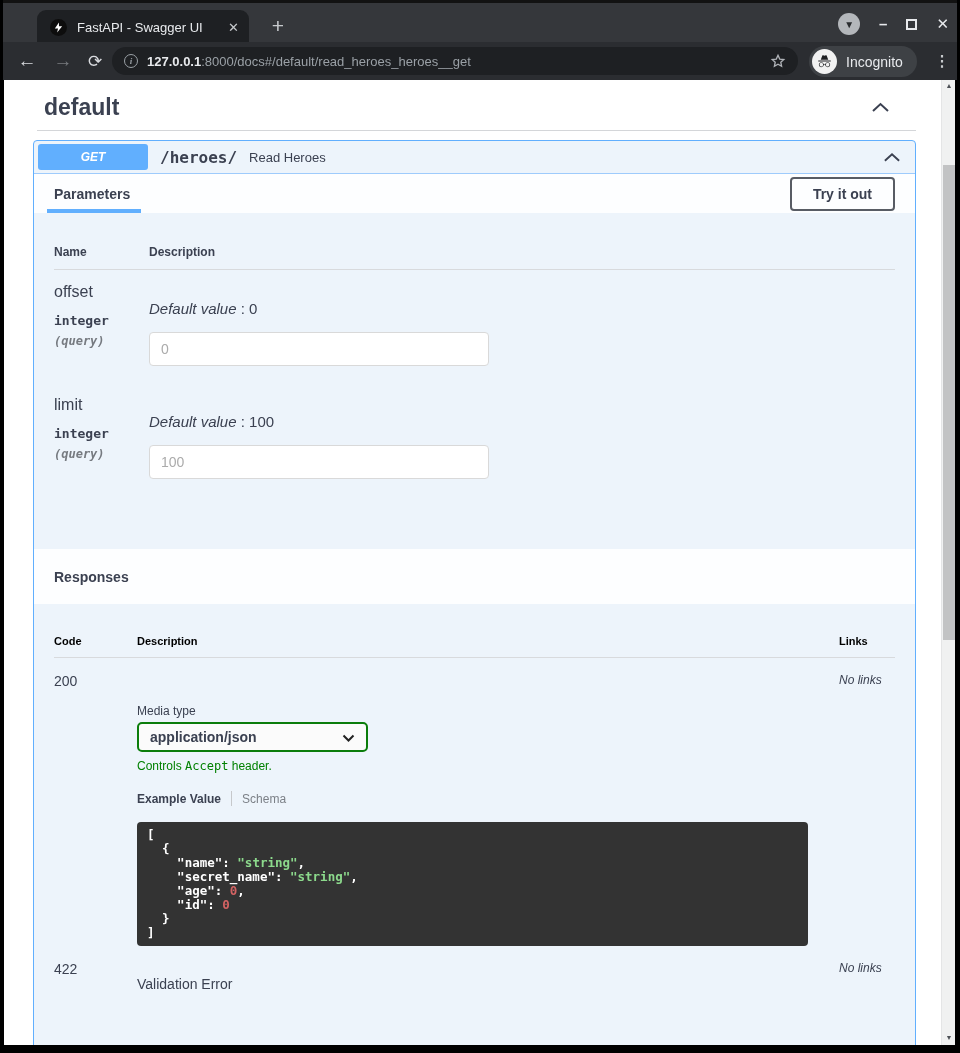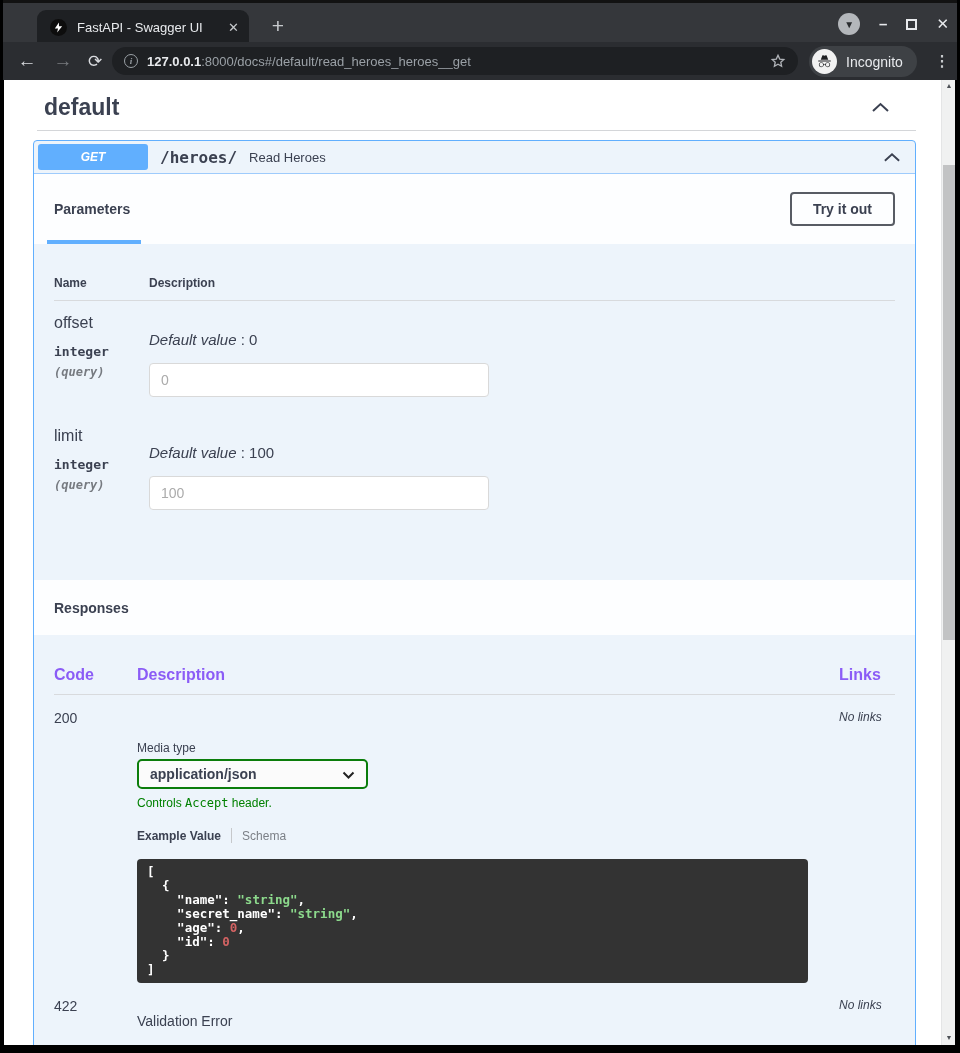--- a/index.html
+++ b/index.html
@@ -47,21 +47,21 @@
   .tag-title { font-size:23px; font-weight:700; color:#3b4151; }
   .tag-section .chev { margin-right:26px; display:flex; }
 
   .opblock { margin:9px 25px 0 29px; border:1px solid #61affe; border-radius:4px; background:#edf4fb; overflow:hidden; }
   .opblock-summary { display:flex; align-items:center; padding:3px 14px 3px 4px; border-bottom:1px solid #9ecbfc; }
   .method-badge { width:110px; height:26px; background:#61affe; border-radius:3px; color:#fff; font-weight:700; font-size:12px; display:flex; align-items:center; justify-content:center;font-style:italic; }
   .op-path { font-family:"DejaVu Sans Mono", monospace; font-size:16px; font-weight:700; margin-left:12px; color:#3b4151; }
   .op-summary { font-size:13px; margin-left:12px; color:#3b4151; }
   .opblock-summary .chev { margin-left:auto; display:flex; }
 
-  .section-header { background:rgba(255,255,255,0.88); padding:0 20px; height:70px; display:flex; align-items:center; justify-content:space-between; }
+  .section-header { background:rgba(255,255,255,0.88); padding:0 20px; height:39px; display:flex; align-items:center; justify-content:space-between; }
   .tab-head { position:relative; height:100%; display:flex; align-items:center; }
   .tab-head .tab-label { font-size:14px; font-weight:700; color:#3b4151; }
   .tab-head::after { content:""; position:absolute; bottom:0; left:-7px; width:94px; height:4px; background:#61affe; }
   .tryout-btn { padding:7px 21px; border:2px solid #585c64; border-radius:4px; background:transparent; font-size:14px; font-weight:700; color:#3b4151; font-family:"Liberation Sans", sans-serif; }
 
   .params-wrap { padding:0 20px 70px 20px; }
   .t-head { display:flex; font-size:12px; font-weight:700; color:#3b4151; padding:32px 0 10px 0; border-bottom:1px solid #d8dadd; }
   .col-name { width:95px; }
   .col-desc { flex:1; }
   .param-row { display:flex; padding-top:13px; }
@@ -71,21 +71,21 @@
   .p-default { margin-top:17px; font-size:15px; }
   .p-default .dv-label { font-style:italic; }
   .p-input { display:block; margin-top:15px; width:340px; height:34px; border:1px solid #d9d9d9; border-radius:4px; padding:0 11px; font-size:14px; color:#3b4151; background:#fff; font-family:"Liberation Sans", sans-serif; }
   .p-input::placeholder { color:#ababab; opacity:1; }
   .param-row + .param-row { margin-top:17px; }
 
   .responses-band { background:rgba(255,255,255,0.88); padding:0 20px; height:55px; display:flex; align-items:center; }
   .responses-title { font-size:14px; font-weight:700; color:#3b4151; }
 
   .resp-wrap { padding:0 20px 60px 20px; }
-  .r-head { display:flex; font-size:16px; font-weight:700; color:#8b5cf6; padding:31px 0 10px 0; border-bottom:1px solid #d8dadd;justify-content:center; }
+  .r-head { display:flex; font-size:11px; font-weight:700; color:#000000; padding:31px 0 10px 0; border-bottom:1px solid #d8dadd;justify-content:center; }
   .col-code { width:83px; }
   .col-links { width:56px; }
   .resp-row { display:flex; padding-top:15px; }
   .r-code { width:83px; font-size:14px; }
   .r-desc { flex:1; }
   .r-links { width:56px; font-size:12px; font-style:italic; color:#3b4151; }
   .r-desc-text { margin-top:15px; font-size:14px; }
   .media-label { margin-top:31px; font-size:12px; }
   .media-select { margin-top:4px; width:231px; height:30px; border:2px solid #0b7d0b; border-radius:5px; background:#fbfbfb; display:flex; align-items:center; justify-content:space-between; padding:0 11px; }
   .media-select .sel-val { font-size:14px; font-weight:700; color:#3b4151; }

